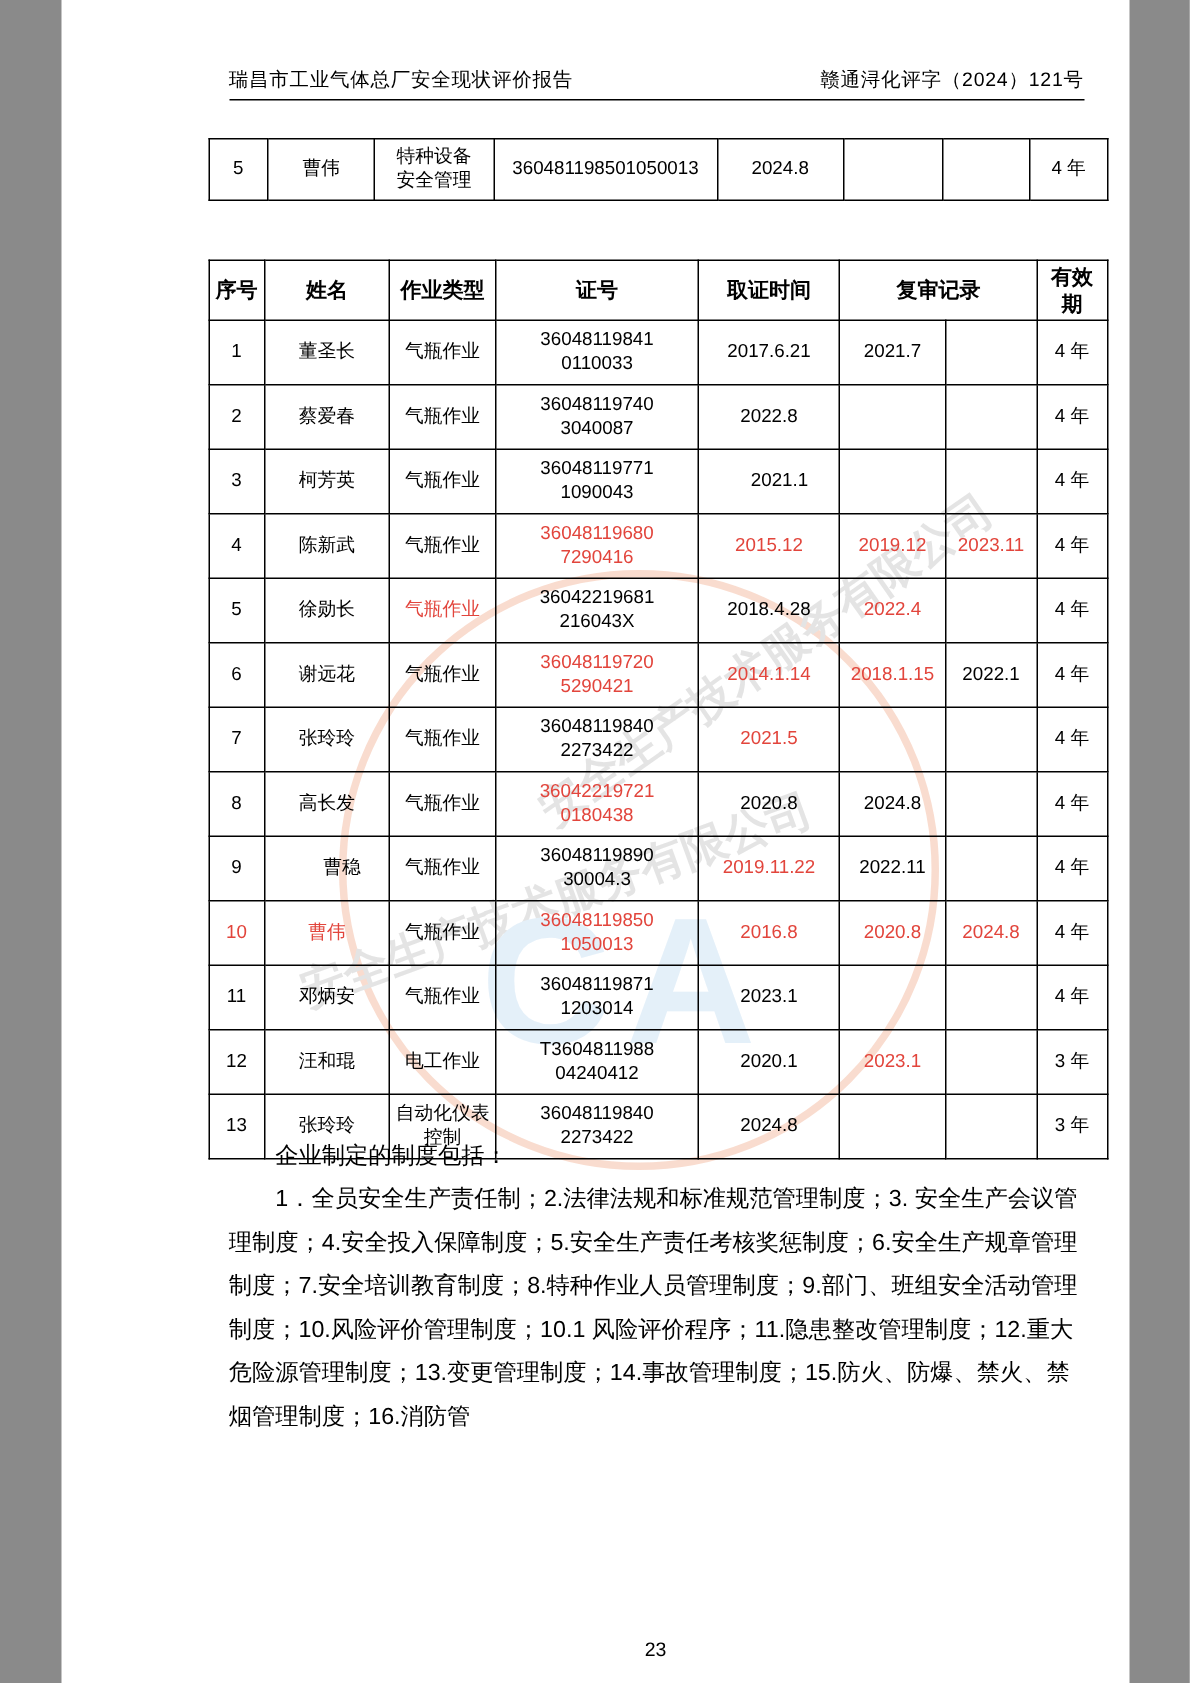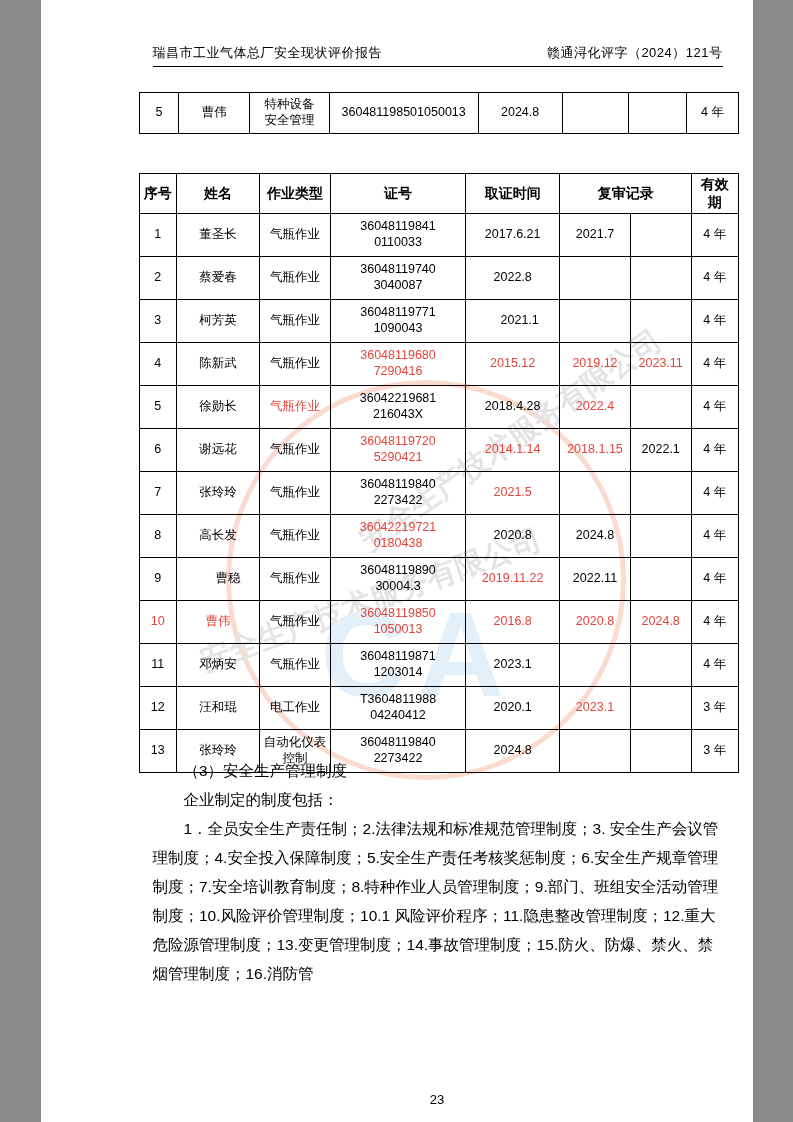--- a/index.html
+++ b/index.html
@@ -334,19 +334,18 @@
           <td class="cell-2line" style="width: 146px;">36048119840<br>2273422</td>
           <td style="width: 84px;">2024.8</td>
           <td style="width: 68px;"></td>
           <td style="width: 60px;"></td>
           <td style="width: 50px;">3 年</td>
         </tr>
       </tbody>
   </table>
 
   <div class="body-text">
-    <p class="indent2">（3）安全生产管理制度</p>
     <p class="indent2">企业制定的制度包括：</p>
     <p class="indent2">1．全员安全生产责任制；2.法律法规和标准规范管理制度；3. 安全生产会议管理制度；4.安全投入保障制度；5.安全生产责任考核奖惩制度；6.安全生产规章管理制度；7.安全培训教育制度；8.特种作业人员管理制度；9.部门、班组安全活动管理制度；10.风险评价管理制度；10.1 风险评价程序；11.隐患整改管理制度；12.重大危险源管理制度；13.变更管理制度；14.事故管理制度；15.防火、防爆、禁火、禁烟管理制度；16.消防管</p>
   </div>
 
   <div class="page-number">23</div>
 </div>
 
 </body></html>

